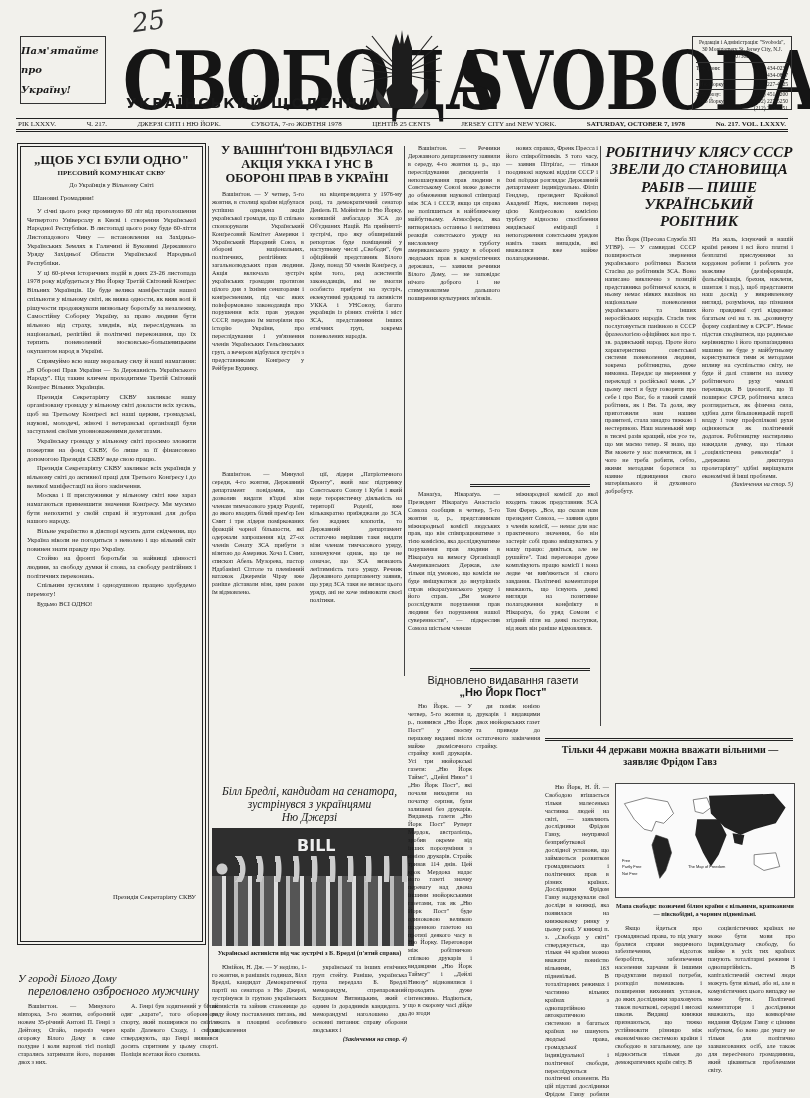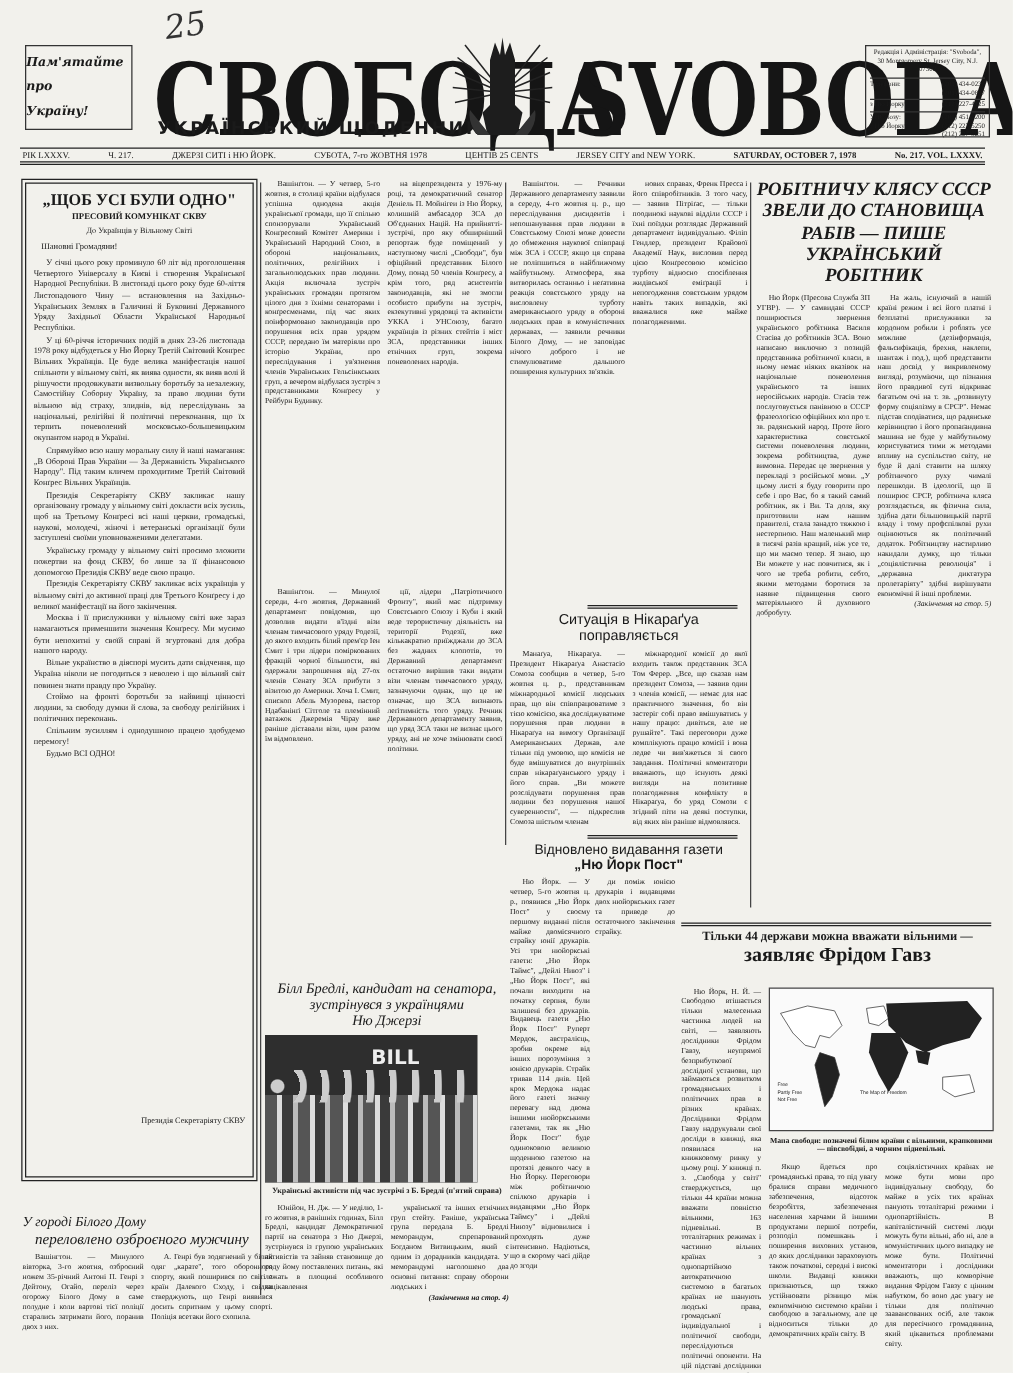--- a/index.html
+++ b/index.html
@@ -153,20 +153,21 @@
         </div>
       <div>
           <p>А. Генрі був зодягнений у білий одяг „карате", того оборонного спорту, який поширився по світі з країн Далекого Сходу, і свідки стверджують, що Генрі виявився досить спритним у цьому спорті. Поліція всетаки його схопила.</p>
         </div>
     </div>
   </div>
 
   <div class="rule-v" style="left:208px; top:146px; height:890px;"></div>
 
   <div class="col" style="left:212px; top:144px; width:190px;">
+    <div class="head" style="font-size:12.5px; margin-bottom:5px;">У ВАШІНҐТОНІ ВІДБУЛАСЯ АКЦІЯ УККА І УНС В ОБОРОНІ ПРАВ В УКРАЇНІ</div>
     <div class="two text-block" style="height:308px;">
       <div>
           <p>Вашінґтон. — У четвер, 5-го жовтня, в столиці країни відбулася успішна однодена акція української громади, що її спільно спонзорували Український Конґресовий Комітет Америки і Український Народний Союз, в обороні національних, політичних, релігійних і загальнолюдських прав людини. Акція включала зустріч українських громадян протягом цілого дня з їхніми сенаторами і конґресменами, під час яких поінформовано законодавців про порушення всіх прав урядом СССР, передано їм матеріяли про історію України, про переслідування і ув'язнення членів Українських Гельсінкських груп, а вечером відбулася зустріч з представниками Конґресу у Рейбурн Будинку.</p>
         </div>
       <div>
           <p>на віцепрезидента у 1976-му році, та демократичний сенатор Деніель П. Мойнігеи із Ню Йорку, колишній амбасадор ЗСА до Об'єднаних Націй. На прийнятті-зустрічі, про яку обширніший репортаж буде поміщений у наступному числі „Свободи", був офіційний представник Білого Дому, понад 50 членів Конґресу, а крім того, ряд асистентів законодавців, які не змогли особисто прибути на зустріч, екзекутивні урядовці та активісти УККА і УНСоюзу, багато українців із різних стейтів і міст ЗСА, представники інших етнічних груп, зокрема поневолених народів.</p>
         </div>
     </div>
   </div>
 
@@ -178,21 +179,21 @@
       <div>
           <p>ції, лідери „Патріотичного Фронту", який має підтримку Совєтського Союзу і Куби і який веде терористичну діяльність на території Родезії, вже кількакратно приїжджали до ЗСА без жадних клопотів, то Державний департамент остаточно вирішив таки видати візи членам тимчасового уряду, зазначуючи однак, що це не означає, що ЗСА визнають леґітимність того уряду. Речник Державного департаменту заявив, що уряд ЗСА таки не визнає цього уряду, ані не хоче змінювати своєї політики.</p>
         </div>
     </div>
   </div>
 
   <div class="col" style="left:212px; top:785px; width:195px;">
     <div class="head-it" style="font-size:11.5px; font-weight:normal;">Білл Бредлі, кандидат на сенатора,</div>
     <div class="head-it" style="font-size:11.5px; font-weight:normal;">зустрінувся з українцями</div>
     <div class="head-it" style="font-size:11.5px; font-weight:normal; margin-bottom:3px;">Ню Джерзі</div>
-    <div class="photo" style="height:118px; width:170px;">
+    <div class="photo" style="height:118px; width:202px;">
       <div style="position:absolute; left:85px; top:8px; color:#eee; font-family:'DejaVu Sans',sans-serif; font-weight:bold; font-size:16px;">BILL</div>
       <div style="position:absolute; left:0; right:0; bottom:0; height:70px; background:repeating-linear-gradient(90deg,#555 0 10px,#ddd 10px 14px,#3a3a3a 14px 22px,#bbb 22px 26px);"></div>
       <div style="position:absolute; left:0; right:0; top:28px; height:26px; background:repeating-radial-gradient(circle at 10px 13px,#ccc 0 5px,transparent 6px 18px);"></div>
     </div>
     <div style="font-weight:bold; text-align:center; font-size:6.3px; margin:3px 0 6px;">Українські активісти під час зустрічі з Б. Бредлі (п'ятий справа)</div>
     <div class="two">
       <div>
           <p>Юнійон, Н. Дж. — У неділю, 1-го жовтня, в ранішніх годинах, Білл Бредлі, кандидат Демократичної партії на сенатора з Ню Джерзі, зустрінувся із групою українських активістів та зайняв становище до ряду йому поставлених питань, які лежать в площині особливого зацікавлення</p>
         </div>
       <div>
@@ -211,21 +212,20 @@
         </div>
       <div>
           <p>нових справах, Френк Пресса і його співробітників. З того часу, — заявив Пітріґас, — тільки поодинокі наукові відділи СССР і їхні поїздки розглядає Державний департамент індивідуально. Філіп Гендлер, президент Крайової Академії Наук, висловив перед цією Конґресовою комісією турботу відносно спосіблення жидівської еміґрації і непогодження совєтським урядом навіть таких випадків, які вважалися вже майже полагодженими.</p>
         </div>
     </div>
   </div>
 
   <div class="sep" style="position:absolute; left:470px; top:484px; width:120px; margin:0;"></div>
 
   <div class="col" style="left:408px; top:490px; width:190px;">
-    <div class="head" style="font-size:11.5px; font-weight:normal; font-family:'Liberation Sans',sans-serif; margin-bottom:5px;">Ситуація в Нікараґуа поправляється</div>
     <div class="two text-block" style="height:160px;">
       <div>
           <p>Манаґуа, Нікараґуа. — Президент Нікараґуа Анастасіо Сомоза сообщив в четвер, 5-го жовтня ц. р., представникам міжнародньої комісії людських прав, що він співпрацюватиме з тією комісією, яка досліджуватиме порушення прав людини в Нікараґуа на вимогу Організації Американських Держав, але тільки під умовою, що комісія не буде вмішуватися до внутрішніх справ нікараґуанського уряду і його справ. „Ви можете розслідувати порушення прав людини без порушення нашої суверенности", — підкреслив Сомоза шістьом членам</p>
         </div>
       <div>
           <p>міжнародної комісії до якої входить також представник ЗСА Том Ферер. „Все, що сказав нам президент Сомоза, — заявив один з членів комісії, — немає для нас практичного значення, бо він застеріг собі право вмішуватись у нашу працю: дивіться, але не рушайте". Такі переговори дуже комплікують працю комісії і вона ледве чи вив'яжеться зі свого завдання. Політичні коментатори вважають, що існують деякі вигляди на позитивне полагодження конфлікту в Нікараґуа, бо уряд Сомози є згідний піти на деякі поступки, від яких він раніше відмовлявся.</p>
         </div>
     </div>
   </div>
 
@@ -254,21 +254,21 @@
           <p>На жаль, існуючий в нашій країні режим і всі його платні і безплатні прислужники за кордоном робили і роблять усе можливе (дезінформація, фальсифікація, брехня, наклепи, шантаж і под.), щоб представити наш досвід у викривленому вигляді, розуміючи, що пізнання його правдивої суті відкриває багатьом очі на т. зв. „розвинуту форму соціялізму в СРСР". Немає підстав сподіватися, що радянське керівництво і його пропаґандивна машина не буде у майбутньому користуватися тими ж методами впливу на суспільство світу, не буде й далі ставити на шляху робітничого руху чималі перешкоди. В ідеології, що її поширює СРСР, робітнича кляса розглядається, як фізична сила, здібна дати більшовицькій партії владу і тому профспілкові рухи оцінюються як політичний додаток. Робітництву настирливо накидали думку, що тільки „соціялістична революція" і „державна диктатура пролетаріяту" здібні вирішувати економічні й інші проблеми.</p>
           <p style="font-style:italic; text-align:right;">(Закінчення на стор. 5)</p>
         </div>
     </div>
   </div>
 
   <div style="position:absolute; left:545px; top:738px; width:248px; height:3px; border-top:1px solid #222; border-bottom:1px solid #222;"></div>
 
   <div class="col" style="left:545px; top:744px; width:250px;">
     <div class="head" style="font-size:10px; margin-bottom:1px;">Тільки 44 держави можна вважати вільними —</div>
-    <div class="head" style="font-size:16px; margin-bottom:16px;">заявляє Фрідом Гавз</div>
+    <div class="head" style="font-size:10px; margin-bottom:16px;">заявляє Фрідом Гавз</div>
     <div style="display:flex; gap:6px;">
       <div class="text-block" style="width:64px; height:330px;">
           <p>Ню Йорк, Н. Й. — Свободою втішається тільки малесенька частинка людей на світі, — заявляють дослідники Фрідом Гавзу, неупрямої безприбуткової дослідної установи, що займаються розвитком громадянських і політичних прав в різних країнах. Дослідники Фрідом Гавзу надрукували свої досліди в книжці, яка появилася на книжковому ринку у цьому році. У книжці п. з. „Свобода у світі" стверджується, що тільки 44 країни можна вважати повністю вільними, 163 підневільні. В тоталітарних режимах і частинно вільних країнах з однопартійною автократичною системою в багатьох країнах не шанують людські права, громадської індивідуальної і політичної свободи, переслідуються політичні опоненти. На цій підставі дослідники Фрідом Гавзу робили свої висновки: наприклад, вони вважають, що Еспанія користується свободою подібною до Туреччини, але вона є вільнішою від Єгипту і менше вільною від Франції; Японія є такою ж вільною, як Західня Німеччина, вільнішою як Італія, але менш вільною від Великої Британії.</p>
         </div>
       <div style="flex:1;">
         <div class="map" style="height:115px;">
           <svg width="100%" height="100%" viewBox="0 0 180 115">
             <path d="M8 20 L30 14 L52 18 L58 30 L48 40 L40 38 L36 48 L28 46 L18 36 Z" fill="#fff" stroke="#333" stroke-width="0.6"></path>
             <path d="M40 52 L52 56 L56 70 L50 88 L44 96 L40 80 L36 62 Z" fill="#222" stroke="#333" stroke-width="0.6"></path>
             <path d="M78 16 L92 14 L96 24 L88 30 L80 28 Z" fill="#fff" stroke="#333" stroke-width="0.6"></path>

